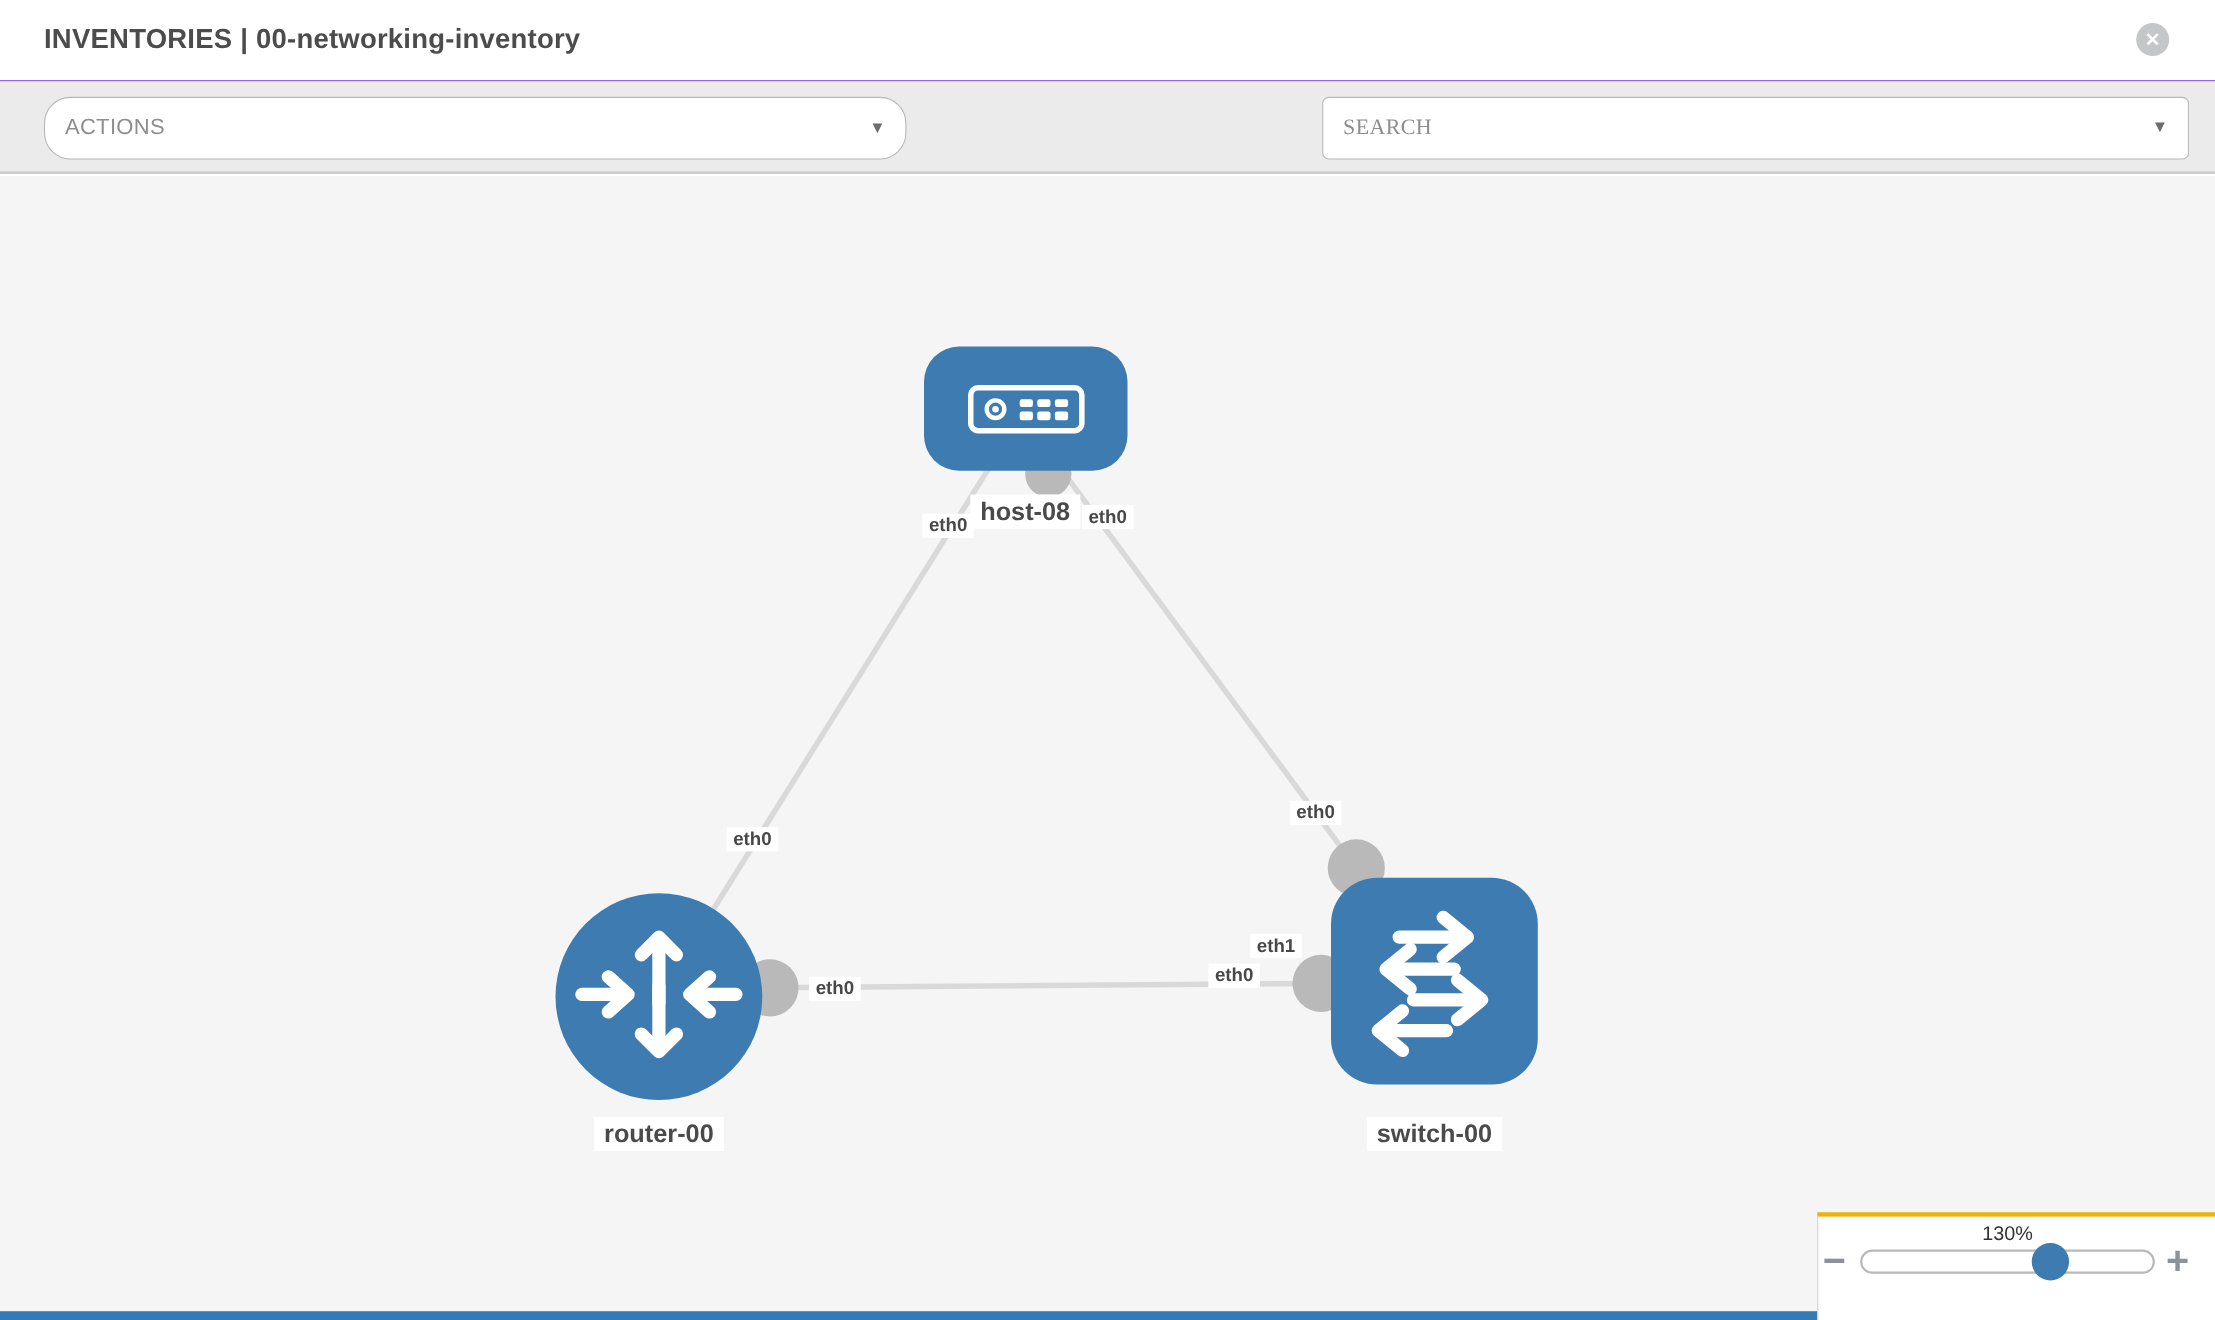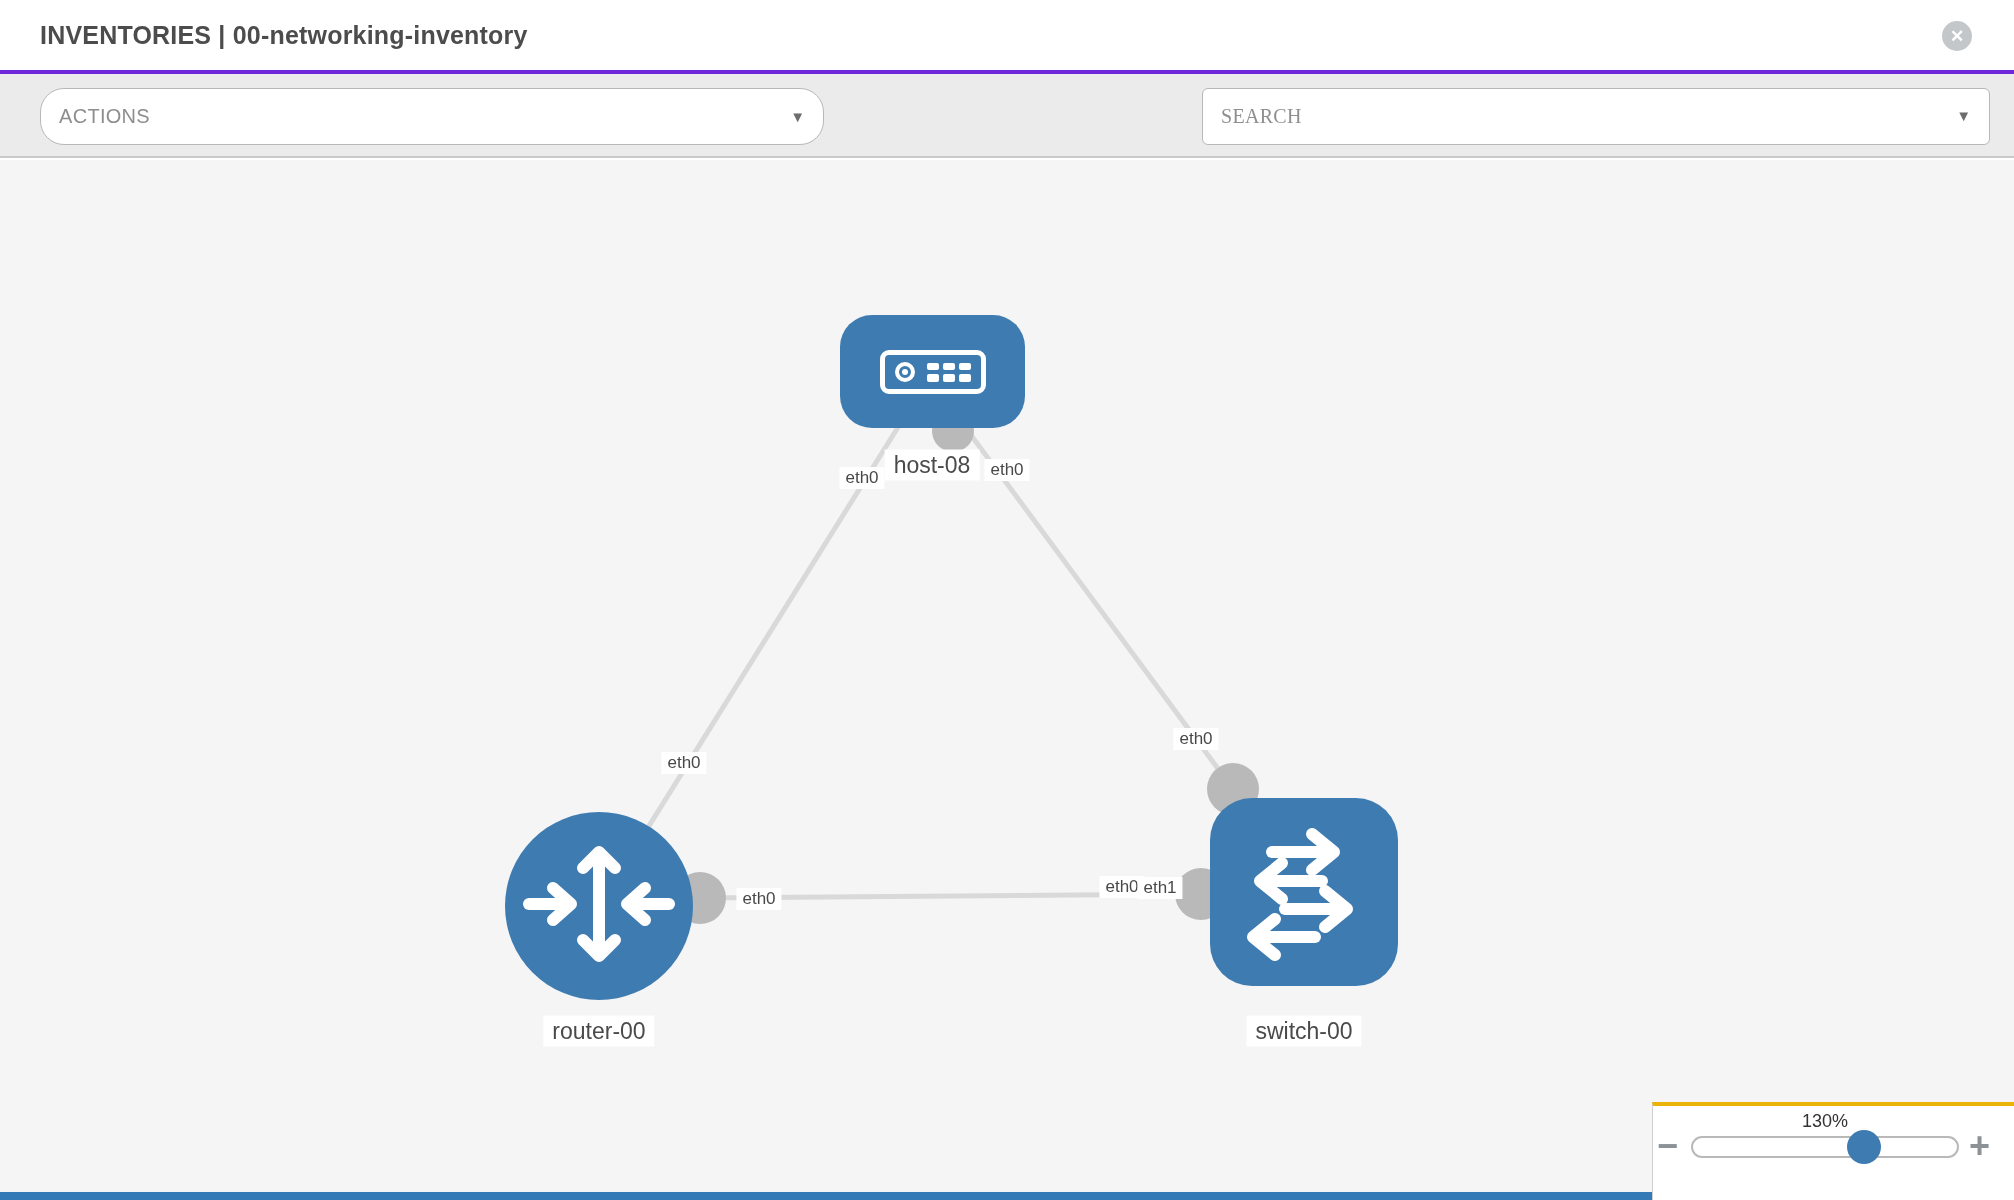--- a/index.html
+++ b/index.html
@@ -1,21 +1,21 @@
 <!DOCTYPE html>
 <html><head>
 <meta charset="utf-8">
 <style>
   * { box-sizing: border-box; margin: 0; padding: 0; }
   body { margin: 0; background: #fff; font-family: "Liberation Sans", sans-serif; }
   .stage { position: relative; width: 2014px; height: 1200px; background: #fff; overflow: hidden; }
 
   
   .header { position: absolute; left: 0; top: 0; width: 2014px; height: 74px;
-            background: #fff; border-bottom: 4px solid #6d28d9;
+            background: #fff; border-bottom: 1px solid #6d28d9;
             display: flex; align-items: center; padding-left: 40px; }
   .title { font-size: 25px; font-weight: bold; color: #4c4c4c; letter-spacing: 0.2px; }
   .close-btn { position: absolute; left: 1942px; top: 21px; width: 30px; height: 30px;
                border-radius: 50%; background: #c4c7ca; color: #fff; font-size: 17px;
                font-weight: bold; display: flex; align-items: center; justify-content: center;
                cursor: pointer; }
 
   
   .toolbar { position: absolute; left: 0; top: 74px; width: 2014px; height: 84px;
              background: #ebebeb; border-bottom: 2px solid #c9c9c9; }
@@ -47,21 +47,21 @@
                border: 4px solid #fff; border-radius: 50%; }
   .host-ring::after { content: ""; position: absolute; left: 3px; top: 3px; width: 6px;
                       height: 6px; border-radius: 50%; background: #fff; }
   .host-dots { position: absolute; right: 10px; top: 8px; width: 44px; height: 19px;
                display: grid; grid-template-columns: repeat(3, 1fr);
                grid-template-rows: repeat(2, 1fr); gap: 4px; }
   .host-dots span { background: #fff; border-radius: 2px; }
 
   
   .chip { position: absolute; transform: translate(-50%, -50%); background: #fff;
-          color: #484848; white-space: nowrap; }
+          color: #484848; white-space: nowrap; font-weight: bold; }
   .if-chip { font-size: 17px; padding: 1px 6px; }
   .name-chip { font-size: 23px; padding: 2px 9px; color: #4a4a4a; }
 
   
   .zoom-panel { position: absolute; left: 1652px; top: 1102px; width: 362px; height: 98px;
                 background: #fff; border-left: 1px solid #d0d0d0; border-top: 4px solid #eab308; }
   .zoom-level { position: absolute; left: 92px; top: 5px; width: 160px; text-align: center;
                 font-size: 18px; color: #333; }
   .zoom-minus, .zoom-plus { position: absolute; top: 18px; font-size: 36px; font-weight: bold;
                 color: #8d9297; cursor: pointer; line-height: 44px; }
@@ -172,21 +172,21 @@
       </svg>
     </span>
   </div>
 
   <div class="chip if-chip" style="left:684px; top:763px;">eth0</div>
   <div class="chip if-chip" style="left:862px; top:478px;">eth0</div>
   <div class="chip if-chip" style="left:1007px; top:470px;">eth0</div>
   <div class="chip if-chip" style="left:1196px; top:739px;">eth0</div>
   <div class="chip if-chip" style="left:759px; top:899px;">eth0</div>
   <div class="chip if-chip" style="left:1122px; top:887px;">eth0</div>
-  <div class="chip if-chip" style="left:1160px; top:888px;">eth1</div>
+  <div class="chip if-chip" style="left:1160px; top:860px;">eth1</div>
 
   <div class="chip name-chip" style="left:932px; top:465px;">host-08</div>
   <div class="chip name-chip" style="left:599px; top:1031px;">router-00</div>
   <div class="chip name-chip" style="left:1304px; top:1031px;">switch-00</div>
 
   <div class="footer-bar"></div>
 
   <div class="zoom-panel">
     <div class="zoom-level">130%</div>
     <div class="zoom-minus">−</div>

